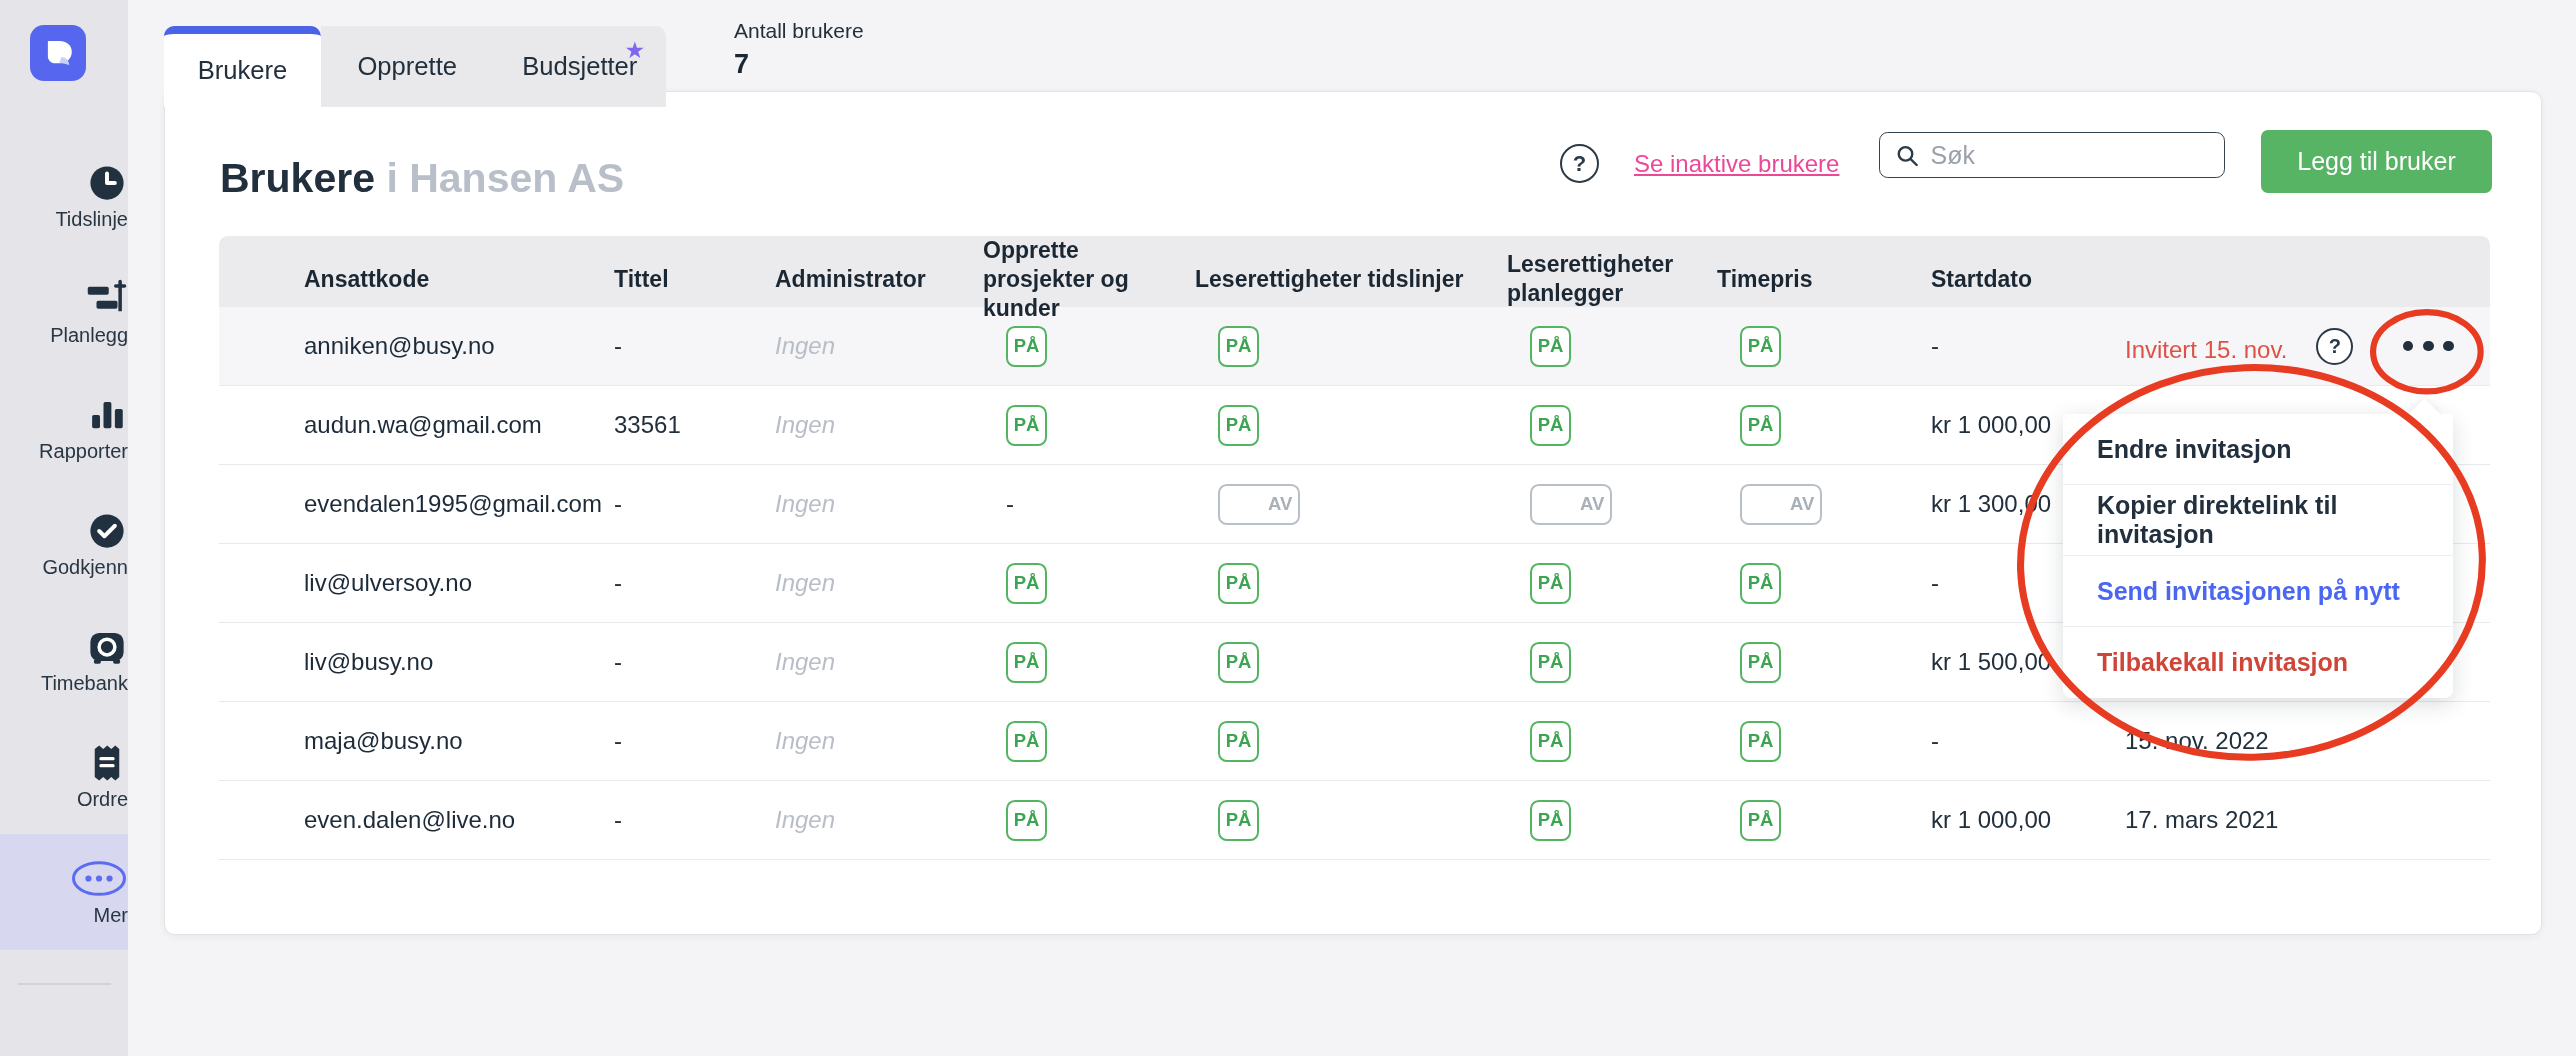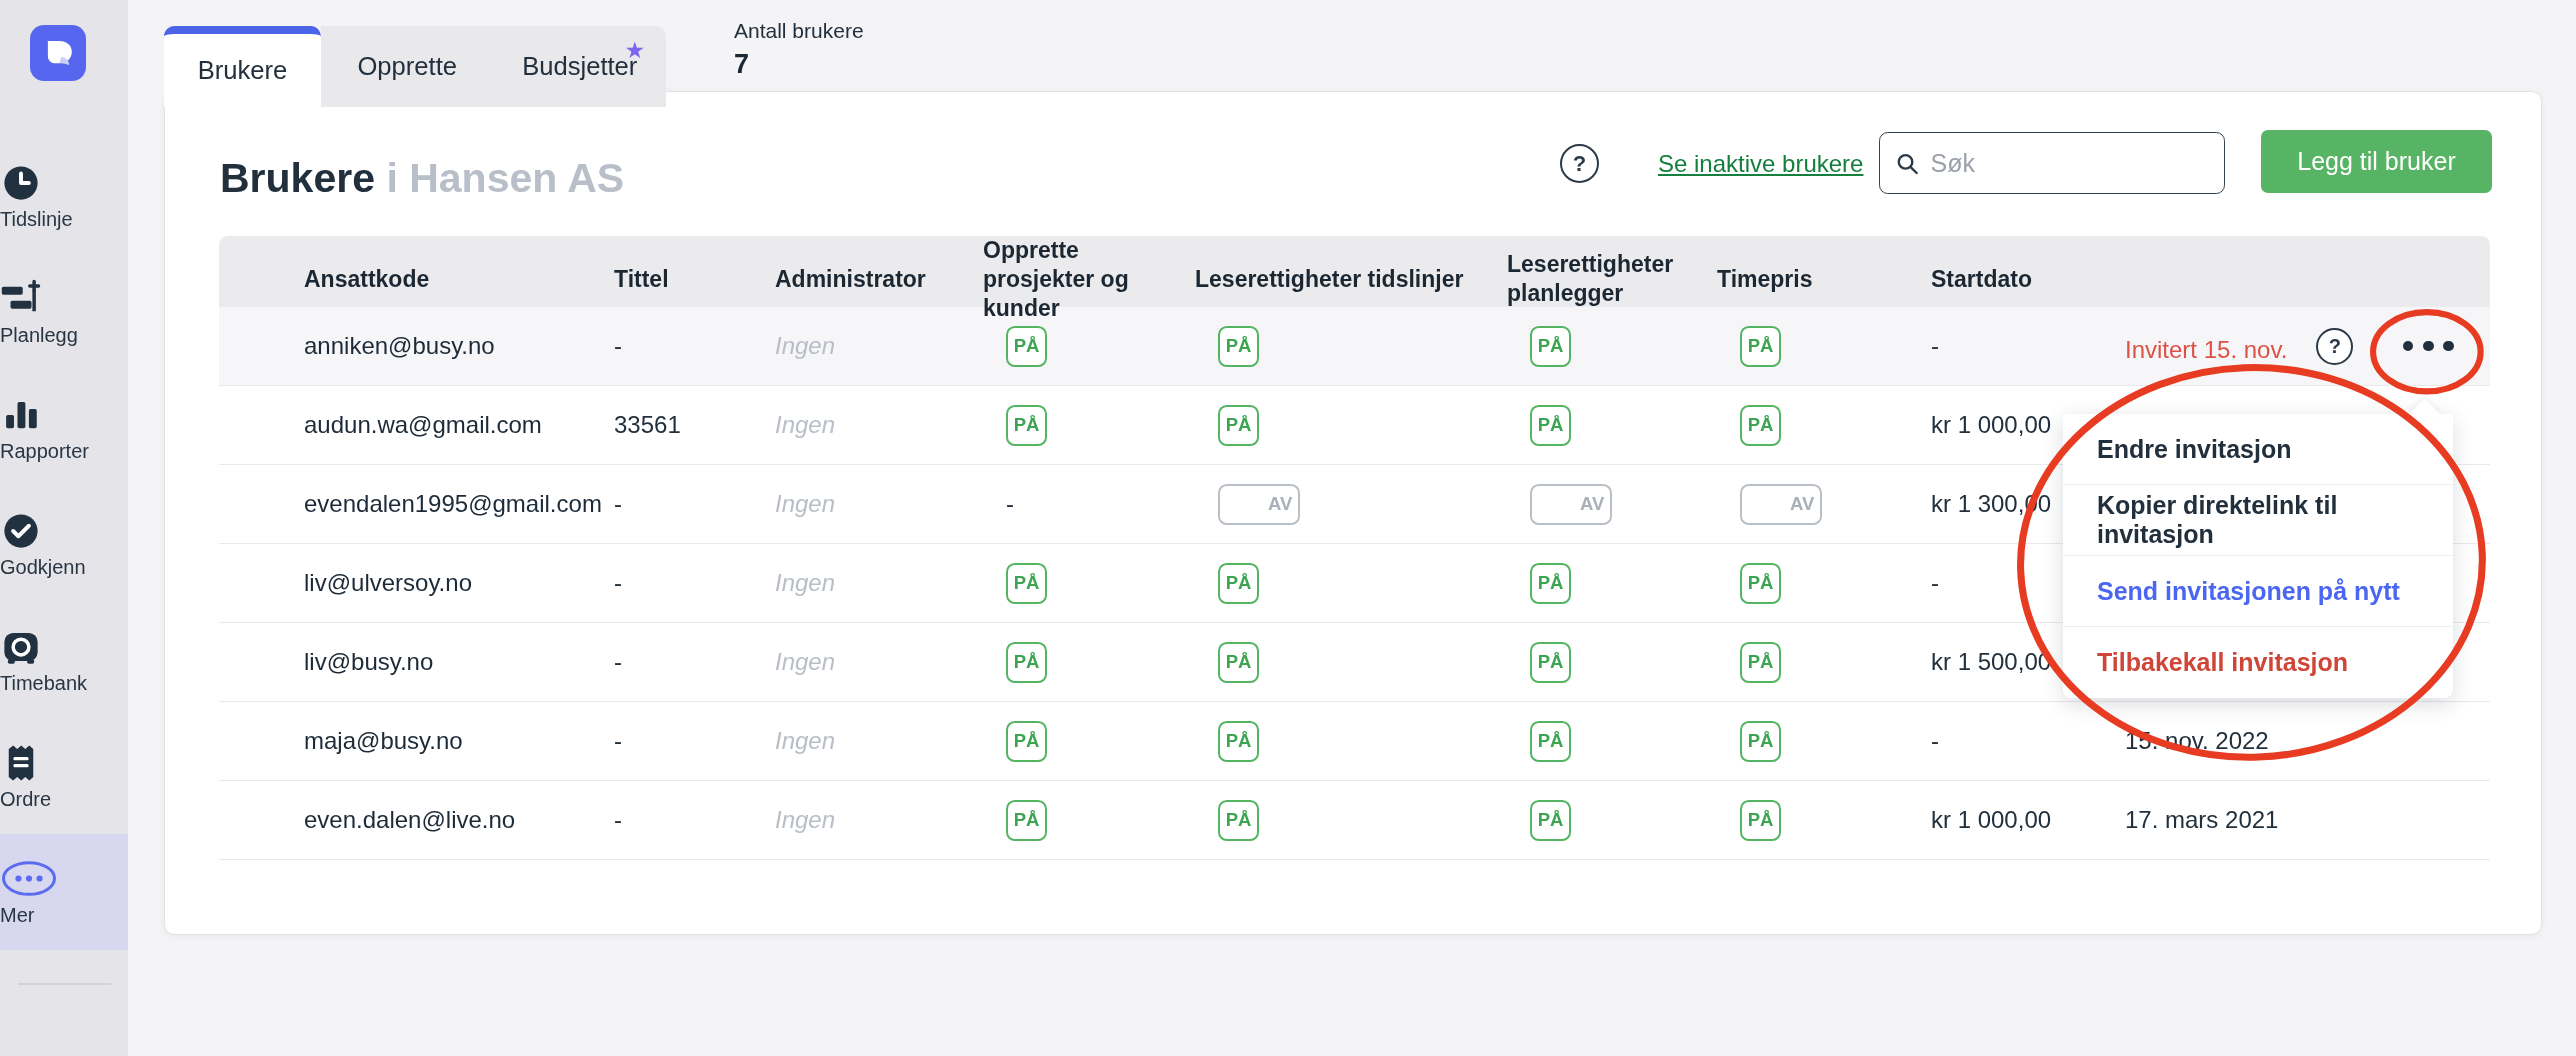--- a/index.html
+++ b/index.html
@@ -7,42 +7,42 @@
   body {
     position:relative; overflow:hidden;
     background:#f4f4f6;
     font-family:"Liberation Sans", sans-serif;
     color:#22303d;
   }
   
   .sidebar { position:absolute; left:0; top:0; width:128px; height:1056px; background:#e4e4e9; }
   .logo { position:absolute; left:30px; top:25px; width:56px; height:56px; border-radius:14px; background:#5766ef; display:flex; align-items:center; justify-content:center; }
   .nav { position:absolute; top:138px; left:0; width:128px; display:flex; flex-direction:column; }
-  .nav-item { height:116px; display:flex; flex-direction:column; align-items:flex-start; justify-content:center; cursor:pointer; }
+  .nav-item { height:116px; display:flex; flex-direction:column; align-items:flex-end; justify-content:center; cursor:pointer; }
   .nav-item.active { background:#d7d8ef; }
   .nav-icon { height:44px; display:flex; align-items:center; justify-content:center; }
   .nav-label { margin-top:3.5px; font-size:20px; color:#283644; }
   .side-divider { position:absolute; left:17.6px; top:983px; width:93px; height:1.8px; background:#d2d2d9; }
   
   .tabbar { position:absolute; left:164px; top:26.4px; height:81px; display:flex; z-index:3; }
   .tab-active { width:157px; background:#ffffff; border-top:8.8px solid #4a63e7; border-radius:10.6px 10.6px 0 0; display:flex; align-items:center; justify-content:center; font-size:25.6px; color:#22303d; cursor:pointer; }
   .tab-gray-group { width:345px; background:#e9e9ec; border-radius:0 10.6px 0 0; display:flex; }
   .tab-inactive { flex:1; display:flex; align-items:center; justify-content:center; font-size:25.6px; color:#22303d; cursor:pointer; position:relative; }
   .tab-star { position:absolute; top:10.6px; right:21px; font-size:23px; color:#7e66ee; }
   .stats { position:absolute; left:734px; top:19.4px; }
   .stats-label { font-size:21px; color:#22303d; }
   .stats-value { font-size:27px; font-weight:bold; color:#1b2834; margin-top:5.3px; }
   
   .card { position:absolute; left:164px; top:91px; width:2378px; height:844px; background:#ffffff; border:0.9px solid #e2e2e6; border-radius:10.6px; box-shadow:0 1.8px 7px rgba(30,40,60,.05); }
   .page-title { position:absolute; left:55px; top:47px; font-size:41px; font-weight:bold;margin-top:16px; }
   .title-secondary { color:#b9bfc8; }
   .help-circle { width:39px; height:39px; border:2.6px solid #2c3a47; border-radius:50%; display:flex; align-items:center; justify-content:center; font-size:22px; font-weight:bold; color:#2c3a47; cursor:pointer; background:#fff; }
   .hdr-help { position:absolute; left:1395px; top:52px; }
-  .inactive-link { position:absolute; left:1469px; top:58px; font-size:24px; color:#15803d; text-decoration:underline; cursor:pointer;margin-left:24px; }
-  .searchbox { position:absolute; left:1714px; top:40px; width:346px; height:62px; border:1.8px solid #33424f; border-radius:8.8px; background:#fff; display:flex; align-items:center; padding:0 16px; }
+  .inactive-link { position:absolute; left:1469px; top:58px; font-size:24px; color:#ec4899; text-decoration:underline; cursor:pointer; }
+  .searchbox { position:absolute; left:1714px; top:40px; width:346px; height:46px; border:1.8px solid #33424f; border-radius:8.8px; background:#fff; display:flex; align-items:center; padding:0 16px; }
   .searchbox input { border:none; outline:none; font-size:25px; width:100%; margin-left:12.3px; font-family:"Liberation Sans", sans-serif; color:#22303d; }
   .searchbox input::placeholder { color:#9aa1aa; }
   .add-btn { position:absolute; left:2096px; top:38px; width:231px; height:63px; background:#56b464; color:#ffffff; font-size:25px; border:none; border-radius:7px; cursor:pointer; font-family:"Liberation Sans", sans-serif; }
   
   .table { position:absolute; left:54px; top:144px; width:2271px; }
   .trow { display:grid; grid-template-columns:395px 161px 208px 212px 312px 210px 214px 194px 364px; align-items:center; }
   .thead { height:71px; background:#ebebed; border-radius:8.8px 8.8px 0 0; }
   .th { font-size:23px; font-weight:bold; color:#1b2834; line-height:1.25; padding-right:32px; }
   .th:first-child { padding-left:85px; }
   .tbody .trow { height:79px; border-bottom:0.9px solid #e9e9eb; background:#fff; font-size:24px; }

